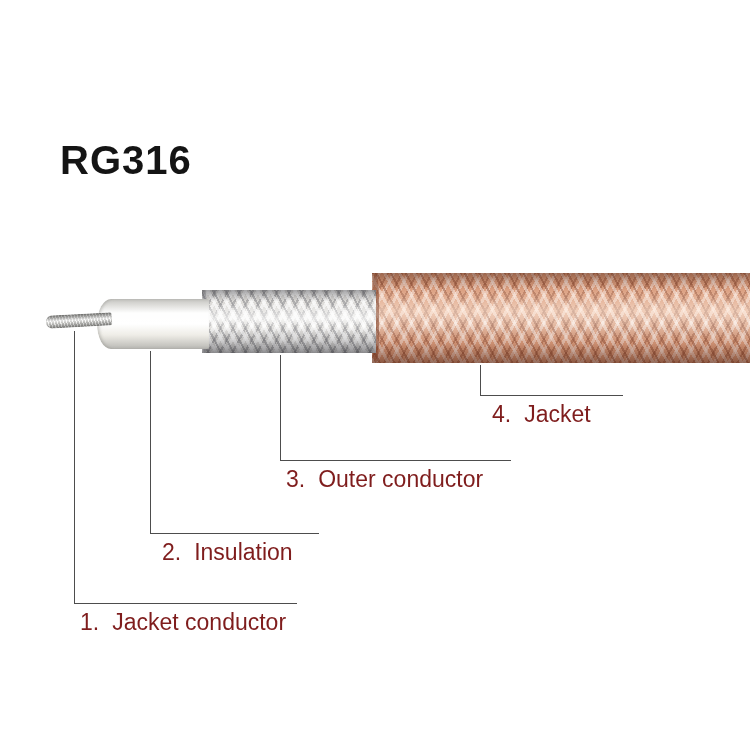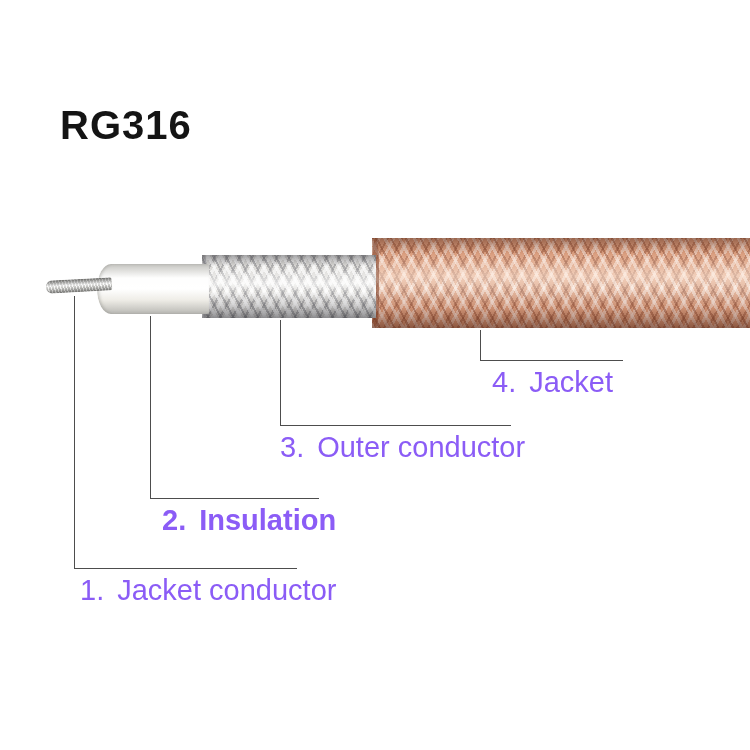--- a/index.html
+++ b/index.html
@@ -7,20 +7,21 @@
     padding: 0;
     background: #ffffff;
     font-family: "Liberation Sans", sans-serif;
   }
   .canvas {
     position: relative;
     width: 750px;
     height: 611px;
     background: #ffffff;
     overflow: hidden;
+    margin-top: 35px;
   }
 
   .title {
     position: absolute;
     left: 60px;
     top: 103px;
     font-size: 40px;
     font-weight: 700;
     color: #141414;
     letter-spacing: 1px;
@@ -99,31 +100,31 @@
     border-bottom: 1px solid #4d4d4d;
   }
   .callout-inner      { left: 74px;  top: 296px; width: 222px; height: 272px; }
   .callout-insulation { left: 150px; top: 316px; width: 168px; height: 182px; }
   .callout-outer      { left: 280px; top: 320px; width: 230px; height: 105px; }
   .callout-jacket     { left: 480px; top: 330px; width: 142px; height: 30px;  }
 
   
   .label {
     position: absolute;
-    font-size: 29px;
-    color: #8b5cf6;
+    font-size: 23px;
+    color: #7f1d1d;
     white-space: nowrap;
   }
   .label .num {
     display: inline-block;
     margin-right: 13px;
   }
   .label-inner      { left: 80px;  top: 574px; }
-  .label-insulation { left: 162px; top: 504px; font-weight: bold; }
-  .label-outer      { left: 280px; top: 431px; }
+  .label-insulation { left: 162px; top: 504px; }
+  .label-outer      { left: 286px; top: 431px; }
   .label-jacket     { left: 492px; top: 366px; }
 </style>
 </head>
 <body>
 
 <div class="canvas">
 
   <div class="title">RG316</div>
 
   <div>

